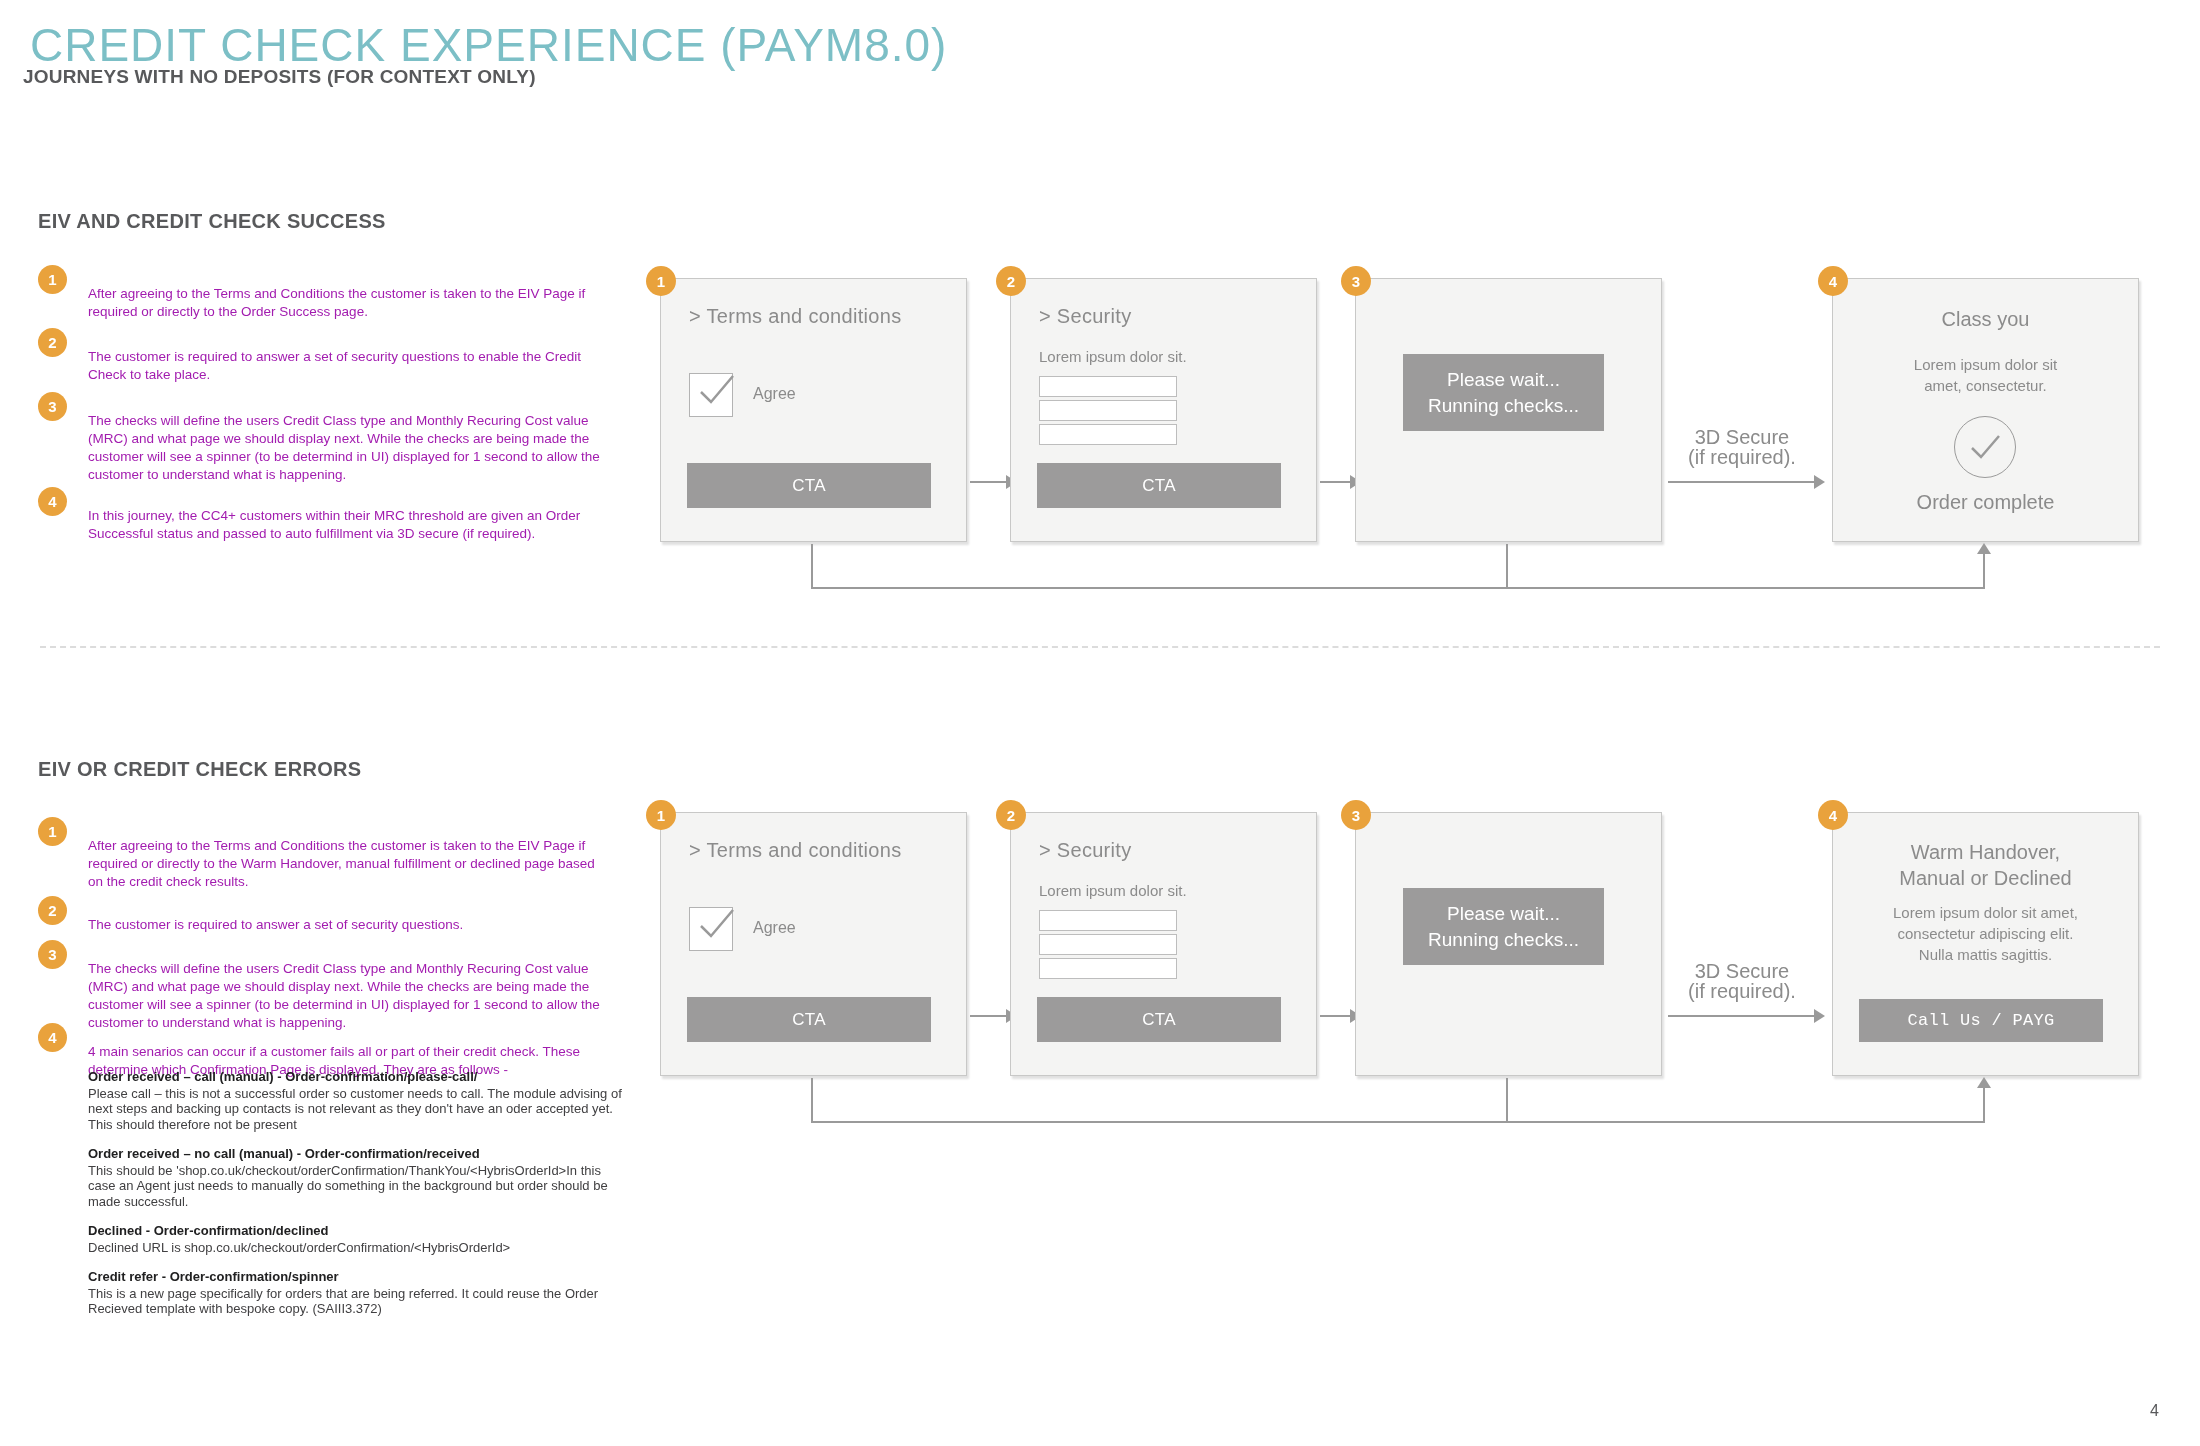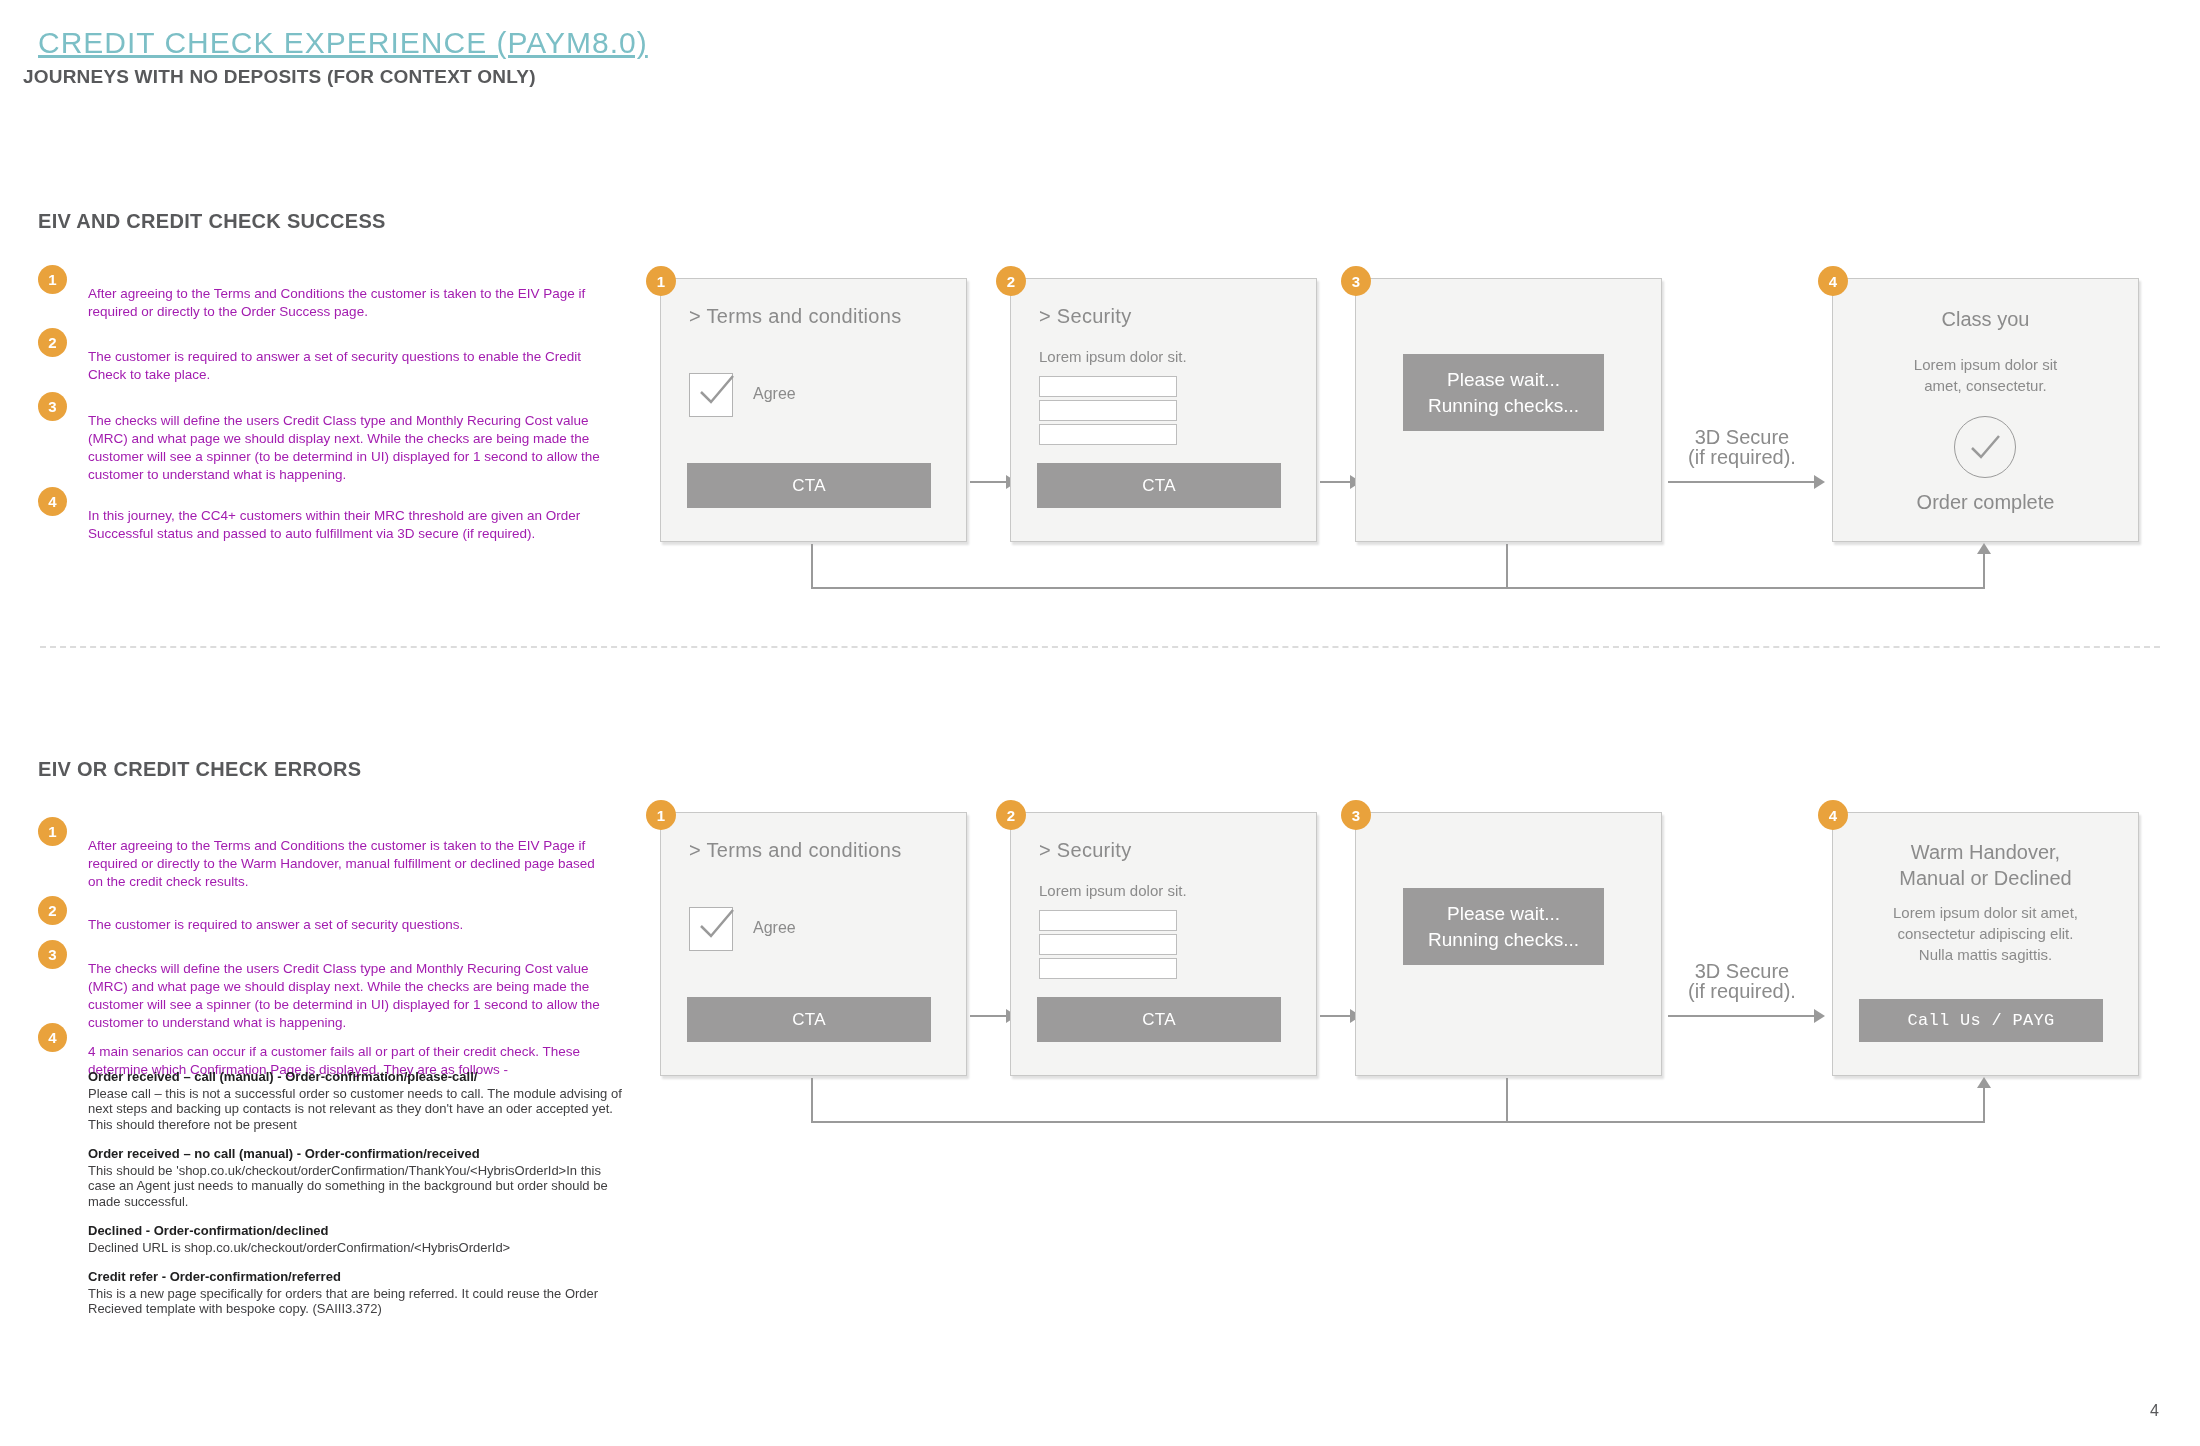--- a/index.html
+++ b/index.html
@@ -2,22 +2,22 @@
 <html><head>
 <meta charset="utf-8">
 <style>
   html,body { margin:0; padding:0; background:#ffffff; }
   .canvas {
     position:relative; width:2200px; height:1446px; background:#ffffff;
     font-family:"Liberation Sans", sans-serif; overflow:hidden;
   }
 
   
-  .page-title { position:absolute; left:22px; top:10px; margin:16px; font-size:30px; font-weight:400;
-                color:#7cbfc6; letter-spacing:1px; white-space:nowrap;text-decoration:underline; }
+  .page-title { position:absolute; left:22px; top:10px; margin:8px; font-size:46px; font-weight:400;
+                color:#7cbfc6; letter-spacing:1px; white-space:nowrap; }
   .page-subtitle { position:absolute; left:23px; top:66px; font-size:19px; font-weight:bold;
                    color:#58595b; letter-spacing:0.2px; }
 
   .section-heading { position:absolute; font-size:20px; font-weight:bold; color:#58595b; letter-spacing:0.3px; }
 
   
   .step { position:absolute; left:38px; width:580px; }
   .badge { border-radius:50%; background:#e9a23c; color:#ffffff; font-weight:bold;
            display:flex; align-items:center; justify-content:center; }
   .step-badge { position:absolute; left:0; top:0; width:29px; height:29px; font-size:15px; }
@@ -187,21 +187,21 @@
     </div>
     <div class="note">
       <p class="note-title">Order received – no call (manual) - Order-confirmation/received</p>
       <p class="note-body">This should be 'shop.co.uk/checkout/orderConfirmation/ThankYou/&lt;HybrisOrderId&gt;In this case an Agent just needs to manually do something in the background but order should be made successful.</p>
     </div>
     <div class="note">
       <p class="note-title">Declined - Order-confirmation/declined</p>
       <p class="note-body">Declined URL is shop.co.uk/checkout/orderConfirmation/&lt;HybrisOrderId&gt;</p>
     </div>
     <div class="note">
-      <p class="note-title">Credit refer - Order-confirmation/referred</p>
+      <p class="note-title">Credit refer - Order-confirmation/spinner</p>
       <p class="note-body">This is a new page specifically for orders that are being referred. It could reuse the Order Recieved template with bespoke copy. (SAIII3.372)</p>
     </div>
   </div>
 
   <div class="card" style="left:660px; top:812px;">
     <span class="badge corner-badge">1</span>
     <div class="card-title">&gt; Terms and conditions</div>
     <div class="checkbox">
       <svg width="44" height="40" viewBox="0 0 44 40">
         <path d="M8 22 L18 32 L40 6" fill="none" stroke="#9a9a9a" stroke-width="2.5"></path>

